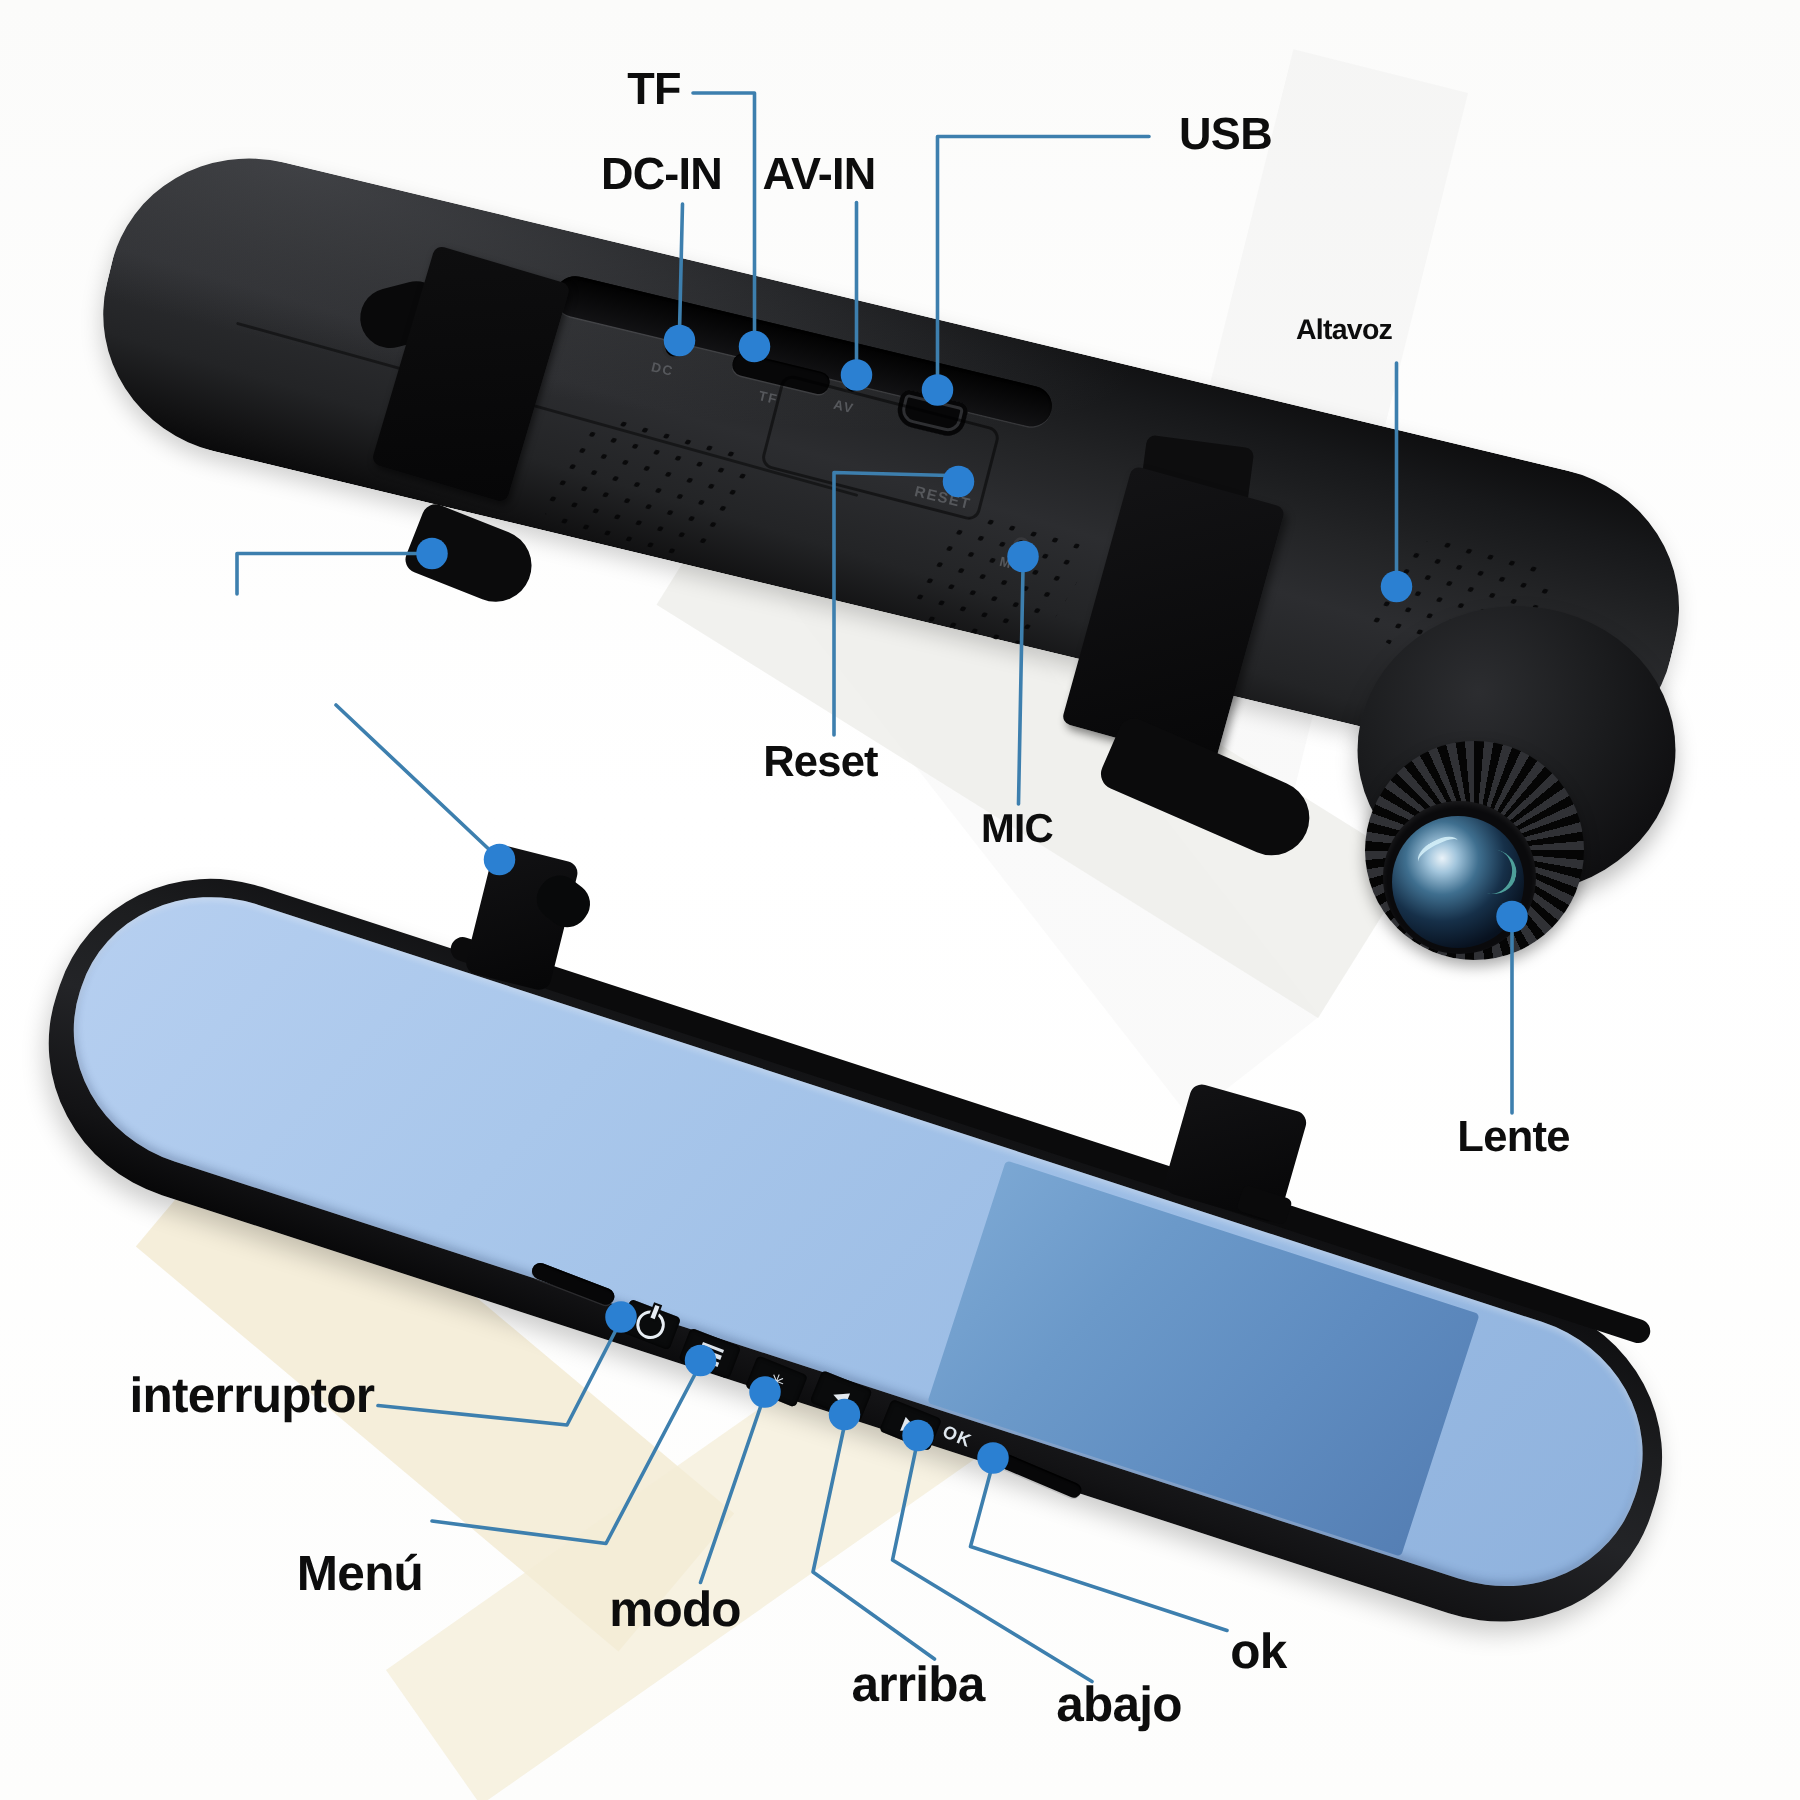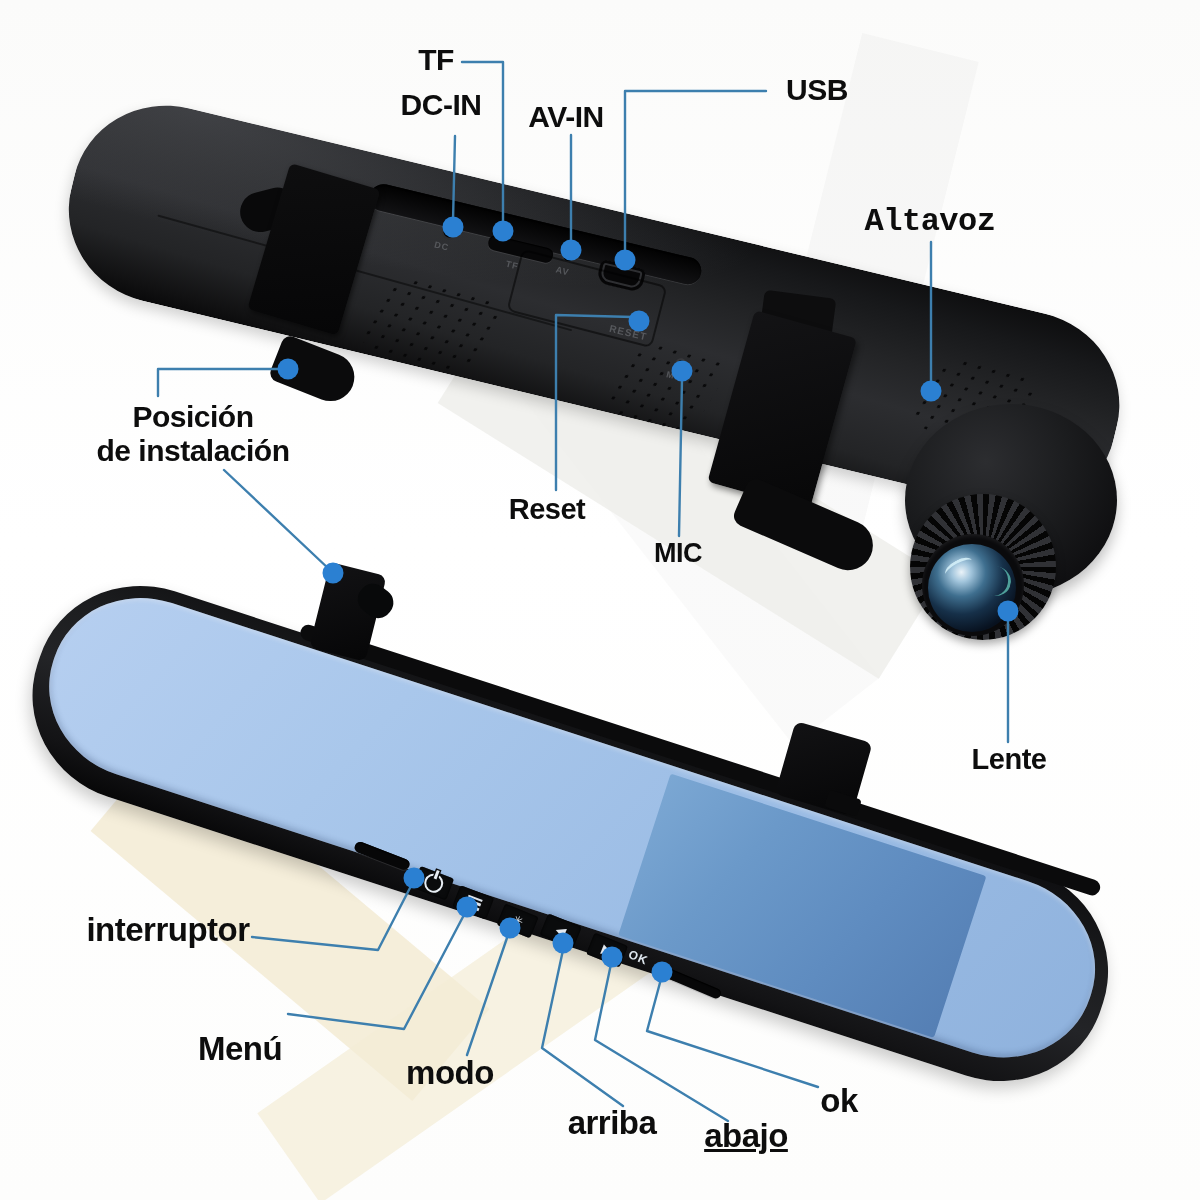--- a/index.html
+++ b/index.html
@@ -193,31 +193,27 @@
       <circle cx="414" cy="878" r="10.5"></circle>
       <circle cx="467" cy="907" r="10.5"></circle>
       <circle cx="510" cy="928" r="10.5"></circle>
       <circle cx="563" cy="943" r="10.5"></circle>
       <circle cx="612" cy="957" r="10.5"></circle>
       <circle cx="662" cy="972" r="10.5"></circle>
     </g>
   </svg>
 
   <div class="lbl lbl-lg" style="left:436px;top:60px;">TF</div>
-  <div class="lbl lbl-lg" style="left:441px;top:105px;">DC-IN</div>
-  <div class="lbl lbl-lg" style="left:566px;top:117px;">AV-IN</div>
+  <div class="lbl lbl-lg" style="left:441px;top:117px;">DC-IN</div>
+  <div class="lbl lbl-lg" style="left:546px;top:117px;">AV-IN</div>
   <div class="lbl lbl-lg" style="left:817px;top:90px;">USB</div>
-  <div class="lbl lbl-lg" style="left:930px;top:221px;font-size:32px;font-family:Liberation Mono, monospace;">Altavoz</div>
-  <div class="lbl lbl-lg lbl-center" style="left:193px;top:434px;">
-    <span>Posición</span><br>
-    <span>de instalación</span>
-  </div>
+  <div class="lbl lbl-lg" style="left:896px;top:221px;font-size:19px;">Altavoz</div>
   <div class="lbl lbl-lg" style="left:547px;top:509px;font-size:29px;">Reset</div>
   <div class="lbl lbl-lg" style="left:678px;top:553px;font-size:27px;">MIC</div>
   <div class="lbl lbl-lg" style="left:1009px;top:759px;font-size:29px;text-align:center;">Lente</div>
   <div class="lbl lbl-md" style="left:168px;top:930px;">interruptor</div>
   <div class="lbl lbl-md" style="left:240px;top:1011px;margin-top:38px;">Menú</div>
   <div class="lbl lbl-md" style="left:450px;top:1073px;">modo</div>
   <div class="lbl lbl-md" style="left:612px;top:1123px;">arriba</div>
-  <div class="lbl lbl-md" style="left:746px;top:1136px;text-decoration:underline;">abajo</div>
+  <div class="lbl lbl-md" style="left:746px;top:1136px;">abajo</div>
   <div class="lbl lbl-md" style="left:839px;top:1101px;">ok</div>
 
 </div>
 
 </body></html>

